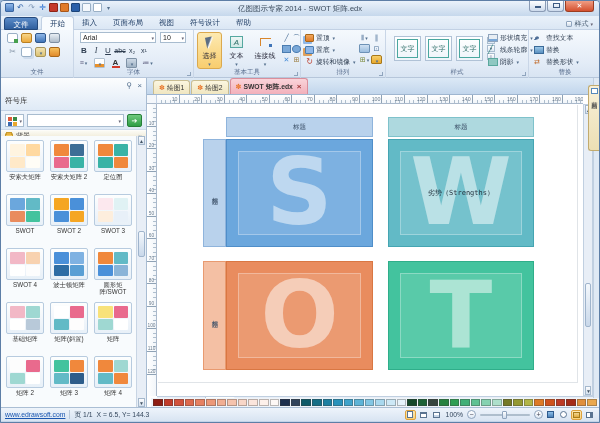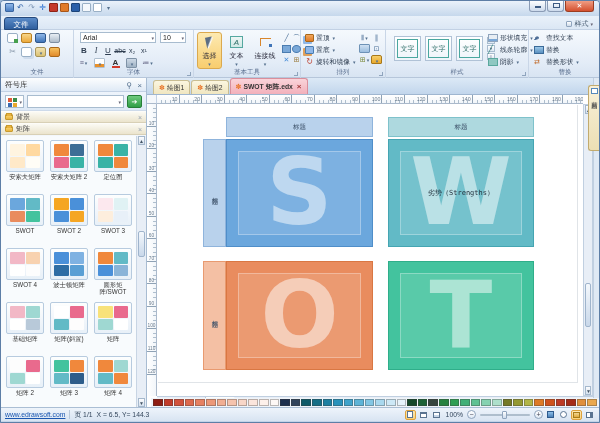--- a/index.html
+++ b/index.html
@@ -103,21 +103,21 @@
   .srow{position:absolute;display:flex;align-items:center;gap:2px;font-size:6.8px;color:#2e3d50;white-space:nowrap}
   .st-fill{width:10px;height:8px;background:linear-gradient(#e8eef4 0 60%,#7aa8d8 60%);border:1px solid #8fa4bd}
   .st-line{width:10px;height:8px;font-size:8px;line-height:8px;color:#3a8a80}.st-line::before{content:"╱"}
   .st-shadow{width:10px;height:8px;background:#8fc8c2;border:1px solid #5aa89e}
   .rp-find{width:10px;height:8px;font-size:7px;line-height:8px;color:#1d4579;font-weight:bold}.rp-find::before{content:"⌕⌕";letter-spacing:-3px}
   .rp-rep{width:10px;height:8px;background:linear-gradient(#9cc8e8,#5a90c0);border:1px solid #3a6a98}
   .rp-shape{width:10px;height:8px;font-size:7px;line-height:8px;color:#c06a2a}.rp-shape::before{content:"⇄"}
 
   
   .panel{position:absolute;left:0;top:77px;width:146px;height:329px;background:#f3f7fb;border-right:1px solid #a8bcd2}
-  .phead{height:14px;background:linear-gradient(#fcfdfe,#dfeaf6);border-bottom:1px solid #c2d1e4;font-size:7.5px;color:#333;line-height:13px;padding:0 4px;position:relative}
+  .phead{height:14px;background:linear-gradient(#fcfdfe,#dfeaf6);border-bottom:1px solid #c2d1e4;font-size:7.5px;color:#333;line-height:13px;padding:16px 4px;position:relative}
   .pin{position:absolute;right:14px;top:1px;color:#55708e;font-size:8px}
   .pin::before{content:"⚲"}
   .px{position:absolute;right:4px;top:1px;color:#55708e;font-size:8px}
   .px::before{content:"×"}
   .ptools{height:19px;display:flex;align-items:center;gap:3px;padding:0 4px;background:linear-gradient(#eef4fb,#dde9f6);border-bottom:1px solid #cddaea}
   .libbtn{width:19px;height:13px;background:#fff;border:1px solid #a8bccf;position:relative;padding:2px}
   .libbtn .lg{display:grid;grid-template-columns:4px 4px;grid-auto-rows:4px;gap:1px}
   .libbtn .lg i:nth-child(1){background:#e05a3a}.libbtn .lg i:nth-child(2){background:#3a8a46}
   .libbtn .lg i:nth-child(3){background:#3a6ab0}.libbtn .lg i:nth-child(4){background:#e8a82c}
   .libbtn::after{content:"▾";position:absolute;right:1px;top:3px;font-size:5px;color:#667}
@@ -215,35 +215,44 @@
       <span class="qi qi-undo"></span>
       <span class="qi qi-redo"></span>
       <span class="qi qi-move"></span>
       <span class="qi qi-pdf"></span>
       <span class="qi qi-ppt"></span>
       <span class="qi qi-word"></span>
       <span class="qi qi-html"></span>
       <span class="qi qi-img"></span>
       <span class="qi qi-more"></span>
     </div>
+    <div class="apptitle">亿图图示专家 2014 - SWOT 矩阵.edx</div>
     <div class="winbtns">
       <div class="winbtn">
           <i class="ic-min"></i>
         </div>
       <div class="winbtn">
           <i class="ic-max"></i>
         </div>
       <div class="winbtn close">
           <i class="ic-close">✕</i>
         </div>
     </div>
   </div>
 
   <div class="menurow">
     <div class="filebtn">文件</div>
+    <div class="menutabs">
+      <div class="mtab active">开始</div>
+        <div class="mtab">插入</div>
+        <div class="mtab">页面布局</div>
+        <div class="mtab">视图</div>
+        <div class="mtab">符号设计</div>
+        <div class="mtab">帮助</div>
+    </div>
     <div class="stylebtn">
         <i></i>
         <span>样式</span>
       </div>
   </div>
 
   <div class="ribbon">
 
     <div class="rgroup" style="left:0;width:73px">
       <div class="rrow" style="left:6px;top:3px">

